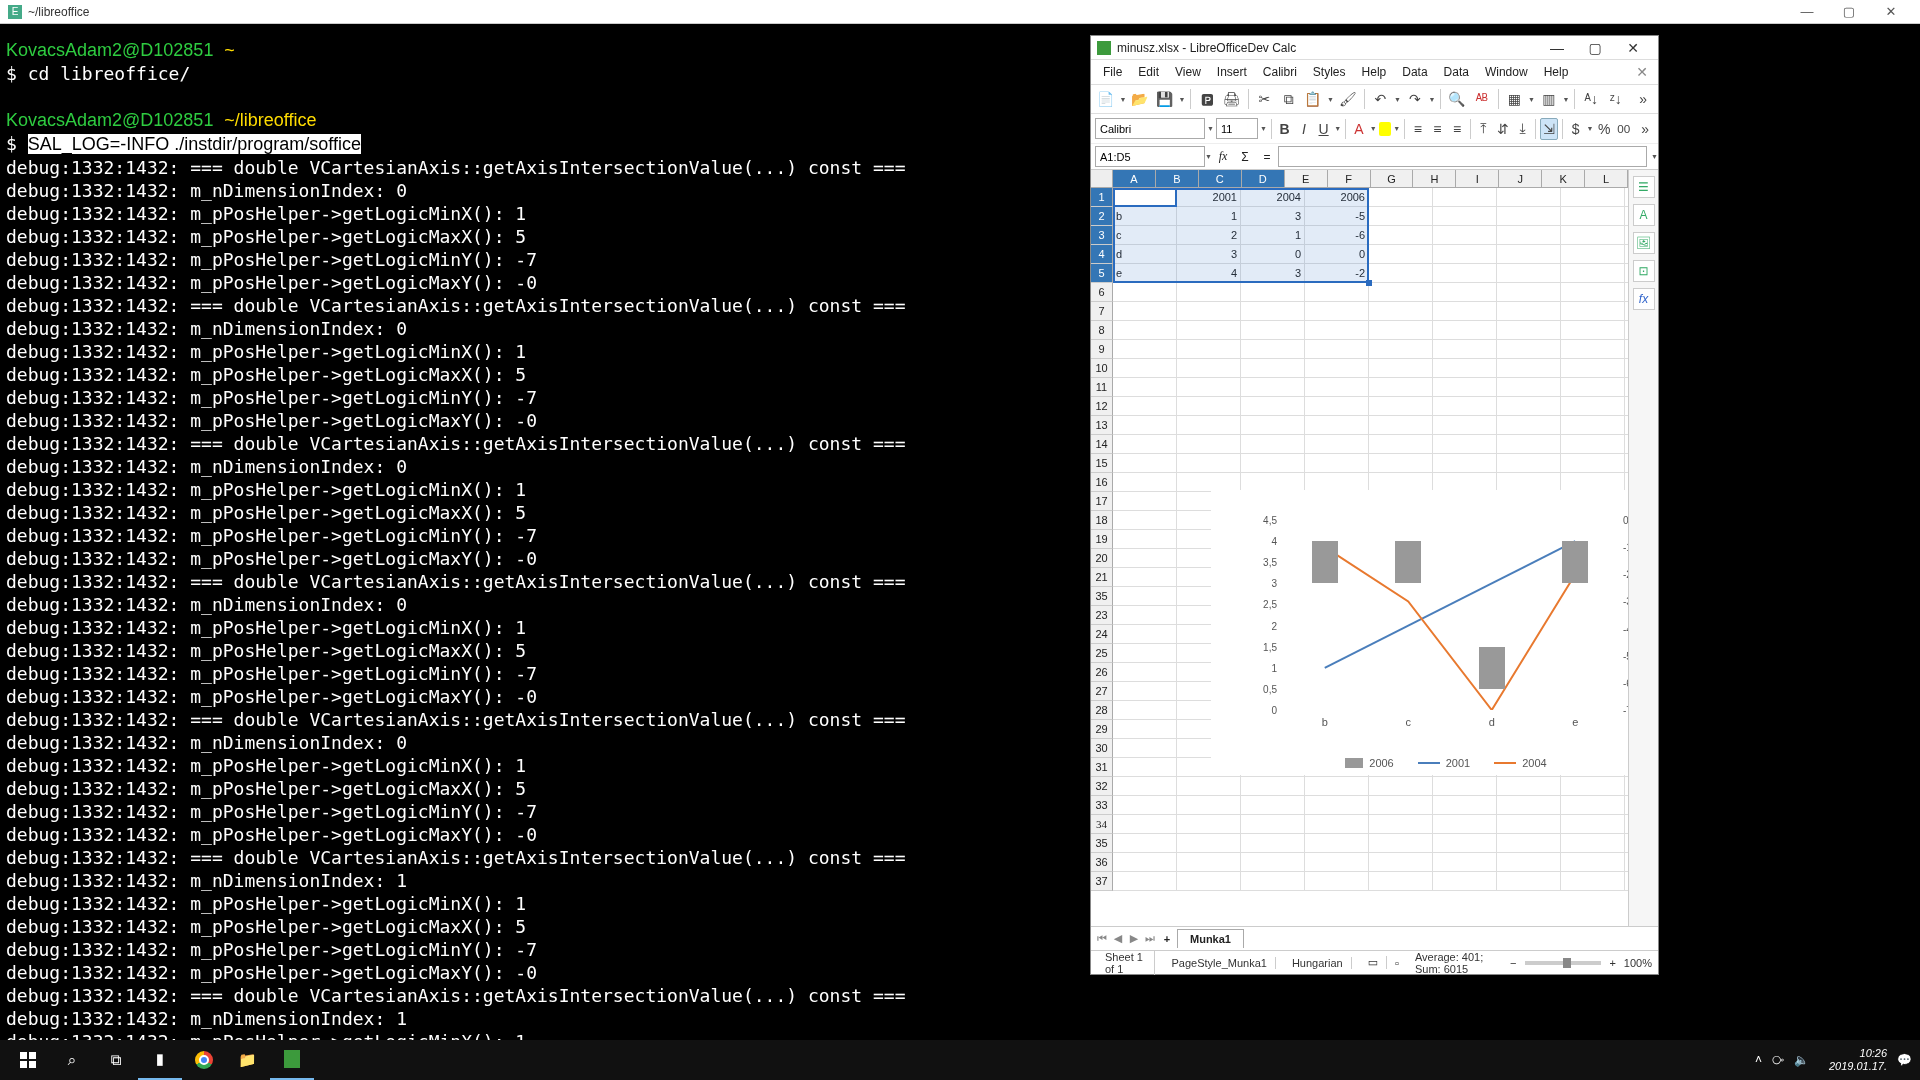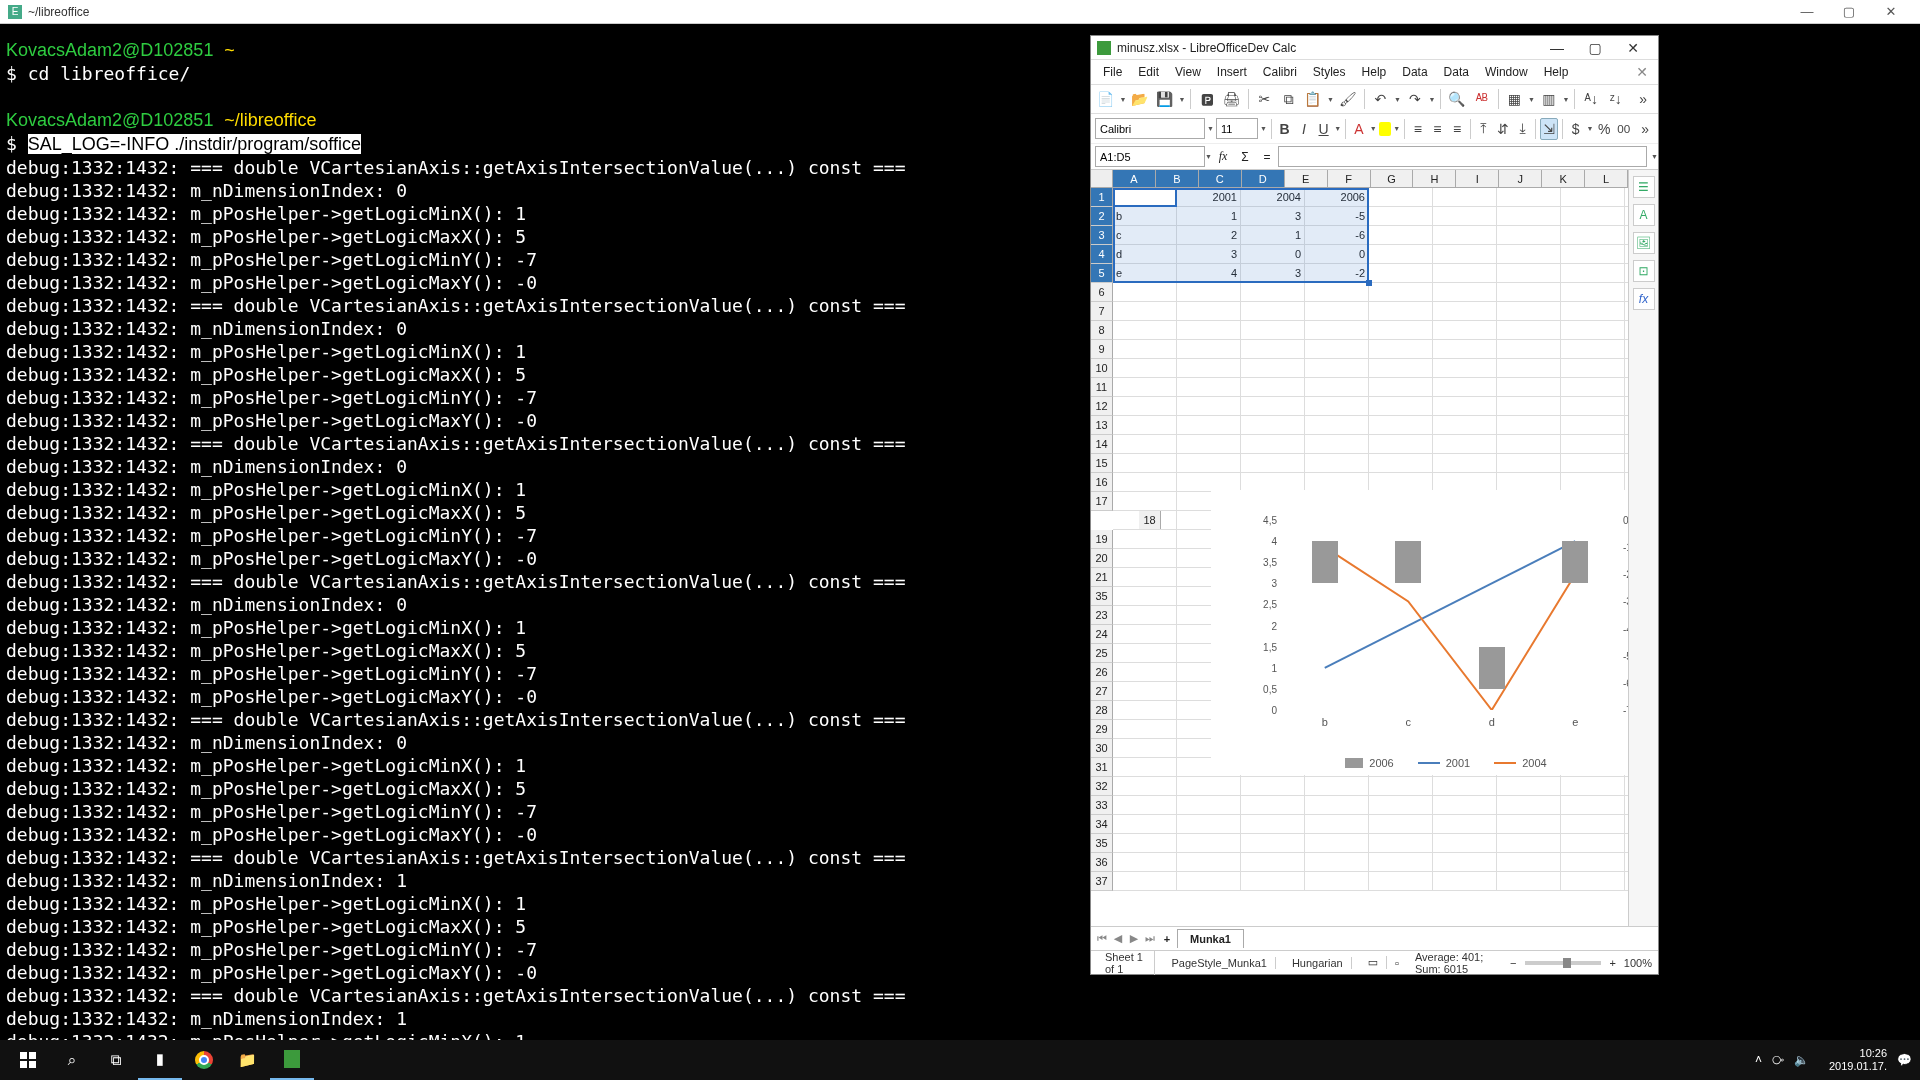--- a/index.html
+++ b/index.html
@@ -77,21 +77,21 @@
 .legend span { display: flex; align-items: center; gap: 6px; }
 .sw { width: 18px; height: 10px; }
 .ln { width: 22px; height: 2px; }
 
 
 .taskbar { position: absolute; left: 0; bottom: 0; width: 1920px; height: 40px; background: #111; display: flex; align-items: center; padding: 0 6px; }
 .taskbar .tb { width: 44px; height: 40px; display: flex; align-items: center; justify-content: center; color: #fff; font-size: 15px; }
 .taskbar .tb.active { border-bottom: 2px solid #76b9ed; }
 .taskbar .spacer { flex: 1; }
 .tray { display: flex; align-items: center; gap: 10px; color: #fff; font-size: 12px; padding-right: 2px; }
-.clock { text-align: right; font-size: 11px; line-height: 13px; }
+.clock { text-align: right; font-size: 11px; line-height: 13px; font-style: italic; }
 
 svg { display: block; }
 </style>
 </head>
 <body>
 
 <div class="term-win">
   <div class="term-title">
     <span class="icon">E</span>
     <span>~/libreoffice</span>
@@ -290,37 +290,37 @@
           <div class="rowh" style="top: 133px;">8</div>
           <div class="rowh" style="top: 152px;">9</div>
           <div class="rowh" style="top: 171px;">10</div>
           <div class="rowh" style="top: 190px;">11</div>
           <div class="rowh" style="top: 209px;">12</div>
           <div class="rowh" style="top: 228px;">13</div>
           <div class="rowh" style="top: 247px;">14</div>
           <div class="rowh" style="top: 266px;">15</div>
           <div class="rowh" style="top: 285px;">16</div>
           <div class="rowh" style="top: 304px;">17</div>
-          <div class="rowh" style="top: 323px; margin-left: 48px;">18</div>
+          <div class="rowh" style="top: 323px;">18</div>
           <div class="rowh" style="top: 342px;">19</div>
           <div class="rowh" style="top: 361px;">20</div>
           <div class="rowh" style="top: 380px;">21</div>
           <div class="rowh" style="top: 399px;">35</div>
           <div class="rowh" style="top: 418px;">23</div>
           <div class="rowh" style="top: 437px;">24</div>
           <div class="rowh" style="top: 456px;">25</div>
           <div class="rowh" style="top: 475px;">26</div>
           <div class="rowh" style="top: 494px;">27</div>
           <div class="rowh" style="top: 513px;">28</div>
           <div class="rowh" style="top: 532px;">29</div>
           <div class="rowh" style="top: 551px;">30</div>
           <div class="rowh" style="top: 570px;">31</div>
           <div class="rowh" style="top: 589px;">32</div>
           <div class="rowh" style="top: 608px;">33</div>
-          <div class="rowh" style="top: 627px;">34</div>
+          <div class="rowh" style="top: 627px; font-family: Liberation Serif, serif;">34</div>
           <div class="rowh" style="top: 646px;">35</div>
           <div class="rowh" style="top: 665px;">36</div>
           <div class="rowh" style="top: 684px;">37</div>
           <div class="cell" style="left: 22px; top: 0px;"></div>
           <div class="cell" style="left: 86px; top: 0px;"></div>
           <div class="cell" style="left: 150px; top: 0px;"></div>
           <div class="cell" style="left: 214px; top: 0px;"></div>
           <div class="cell" style="left: 278px; top: 0px;"></div>
           <div class="cell" style="left: 342px; top: 0px;"></div>
           <div class="cell" style="left: 406px; top: 0px;"></div>

